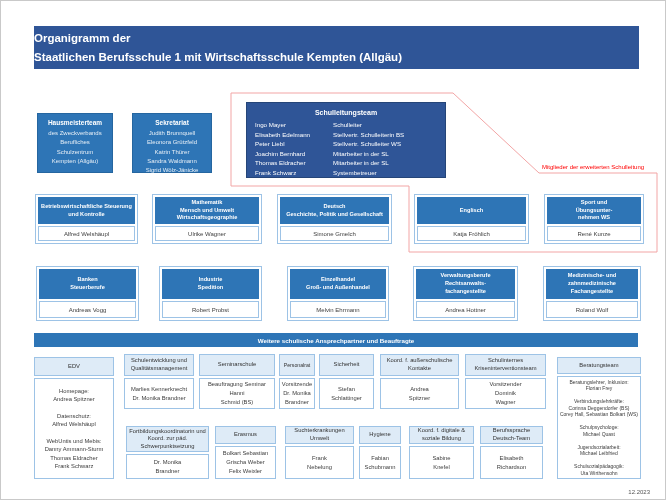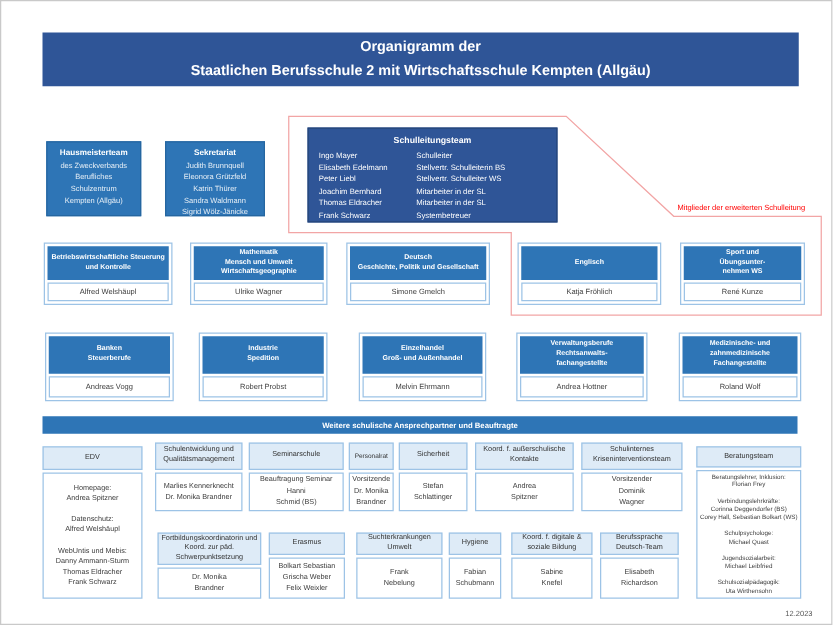--- a/index.html
+++ b/index.html
@@ -7,21 +7,21 @@
     position:relative; width:666px; height:500px; background:#ffffff;
     border:1px solid #c9c9c9; box-sizing:border-box; overflow:hidden;
     font-family:"Liberation Sans", sans-serif; color:#404040;
   }
   .pre { white-space:pre-line; }
 
   
   .title-banner {
     position:absolute; left:33px; top:25px; width:605px; height:43px;
     background:#2F5597; color:#fff; font-weight:bold; font-size:11.5px;
-    text-align:center; display:flex; flex-direction:column; justify-content:center;
+    display:flex; flex-direction:column; justify-content:center;
     line-height:1.6;
   }
 
   
   .blue-box {
     position:absolute; background:#2E75B6; color:#fff; text-align:center;
     box-sizing:border-box; padding:5px 2px 2px; border:1px solid #2566a0;
   }
   .bb-title { font-weight:bold; font-size:6.5px; margin-bottom:3px; }
   .bb-body  { font-size:6px; line-height:1.55; color:rgba(255,255,255,0.88); }
@@ -89,21 +89,21 @@
 <body>
 
 <div class="slide">
 
   <svg class="red-overlay" width="666" height="500" viewBox="0 0 666 500">
     <polygon points="230,92 452,92 538,172 656,172 656,251 408,251 408,185 230,185" fill="none" stroke="#F2A5A5" stroke-width="1"></polygon>
   </svg>
 
   <header class="title-banner">
     <div>Organigramm der</div>
-    <div>Staatlichen Berufsschule 2 mit Wirtschaftsschule Kempten (Allgäu)</div>
+    <div>Staatlichen Berufsschule 1 mit Wirtschaftsschule Kempten (Allgäu)</div>
   </header>
 
   <div class="blue-box" style="left:36px; top:112px; width:76px; height:60px;">
     <div class="bb-title">Hausmeisterteam</div>
     <div class="bb-body pre">des Zweckverbands
 Berufliches
 Schulzentrum
 Kempten (Allgäu)</div>
   </div>
 

